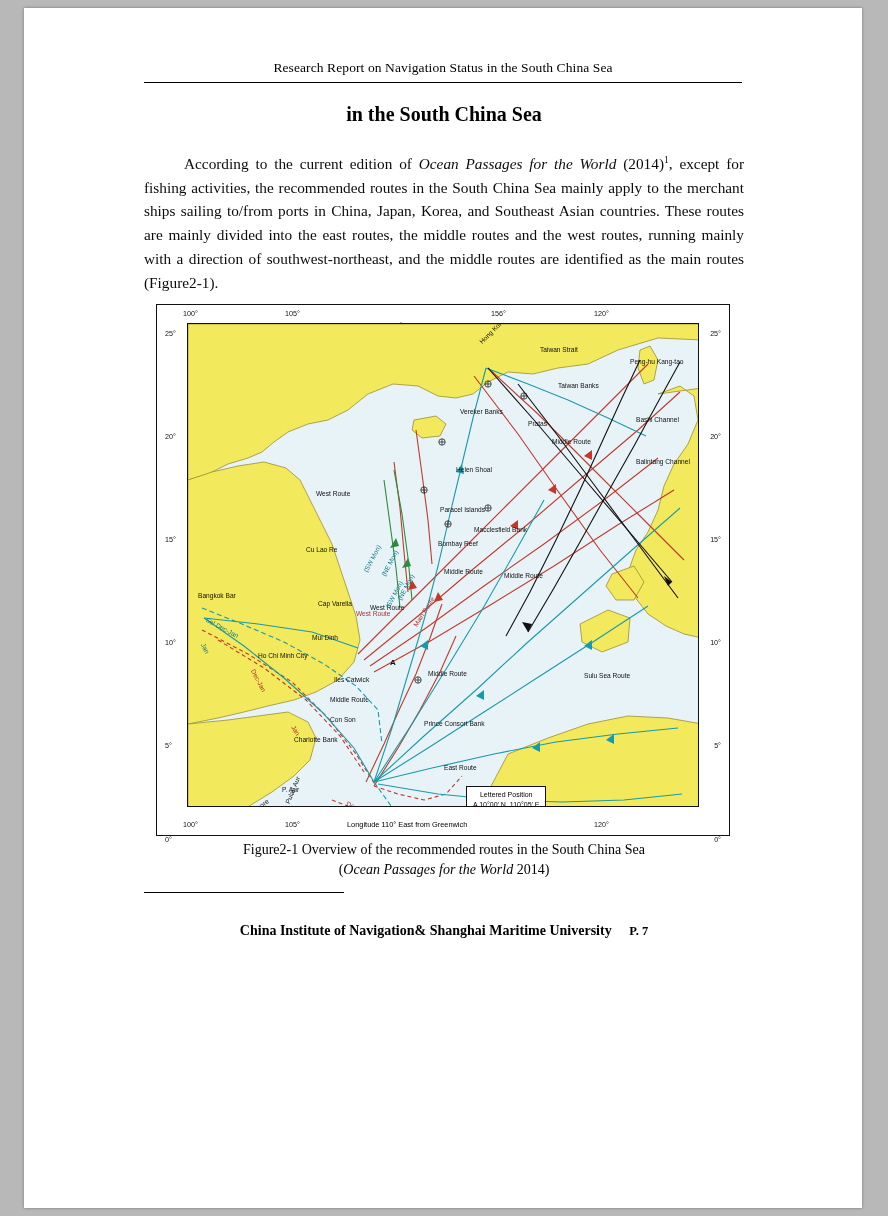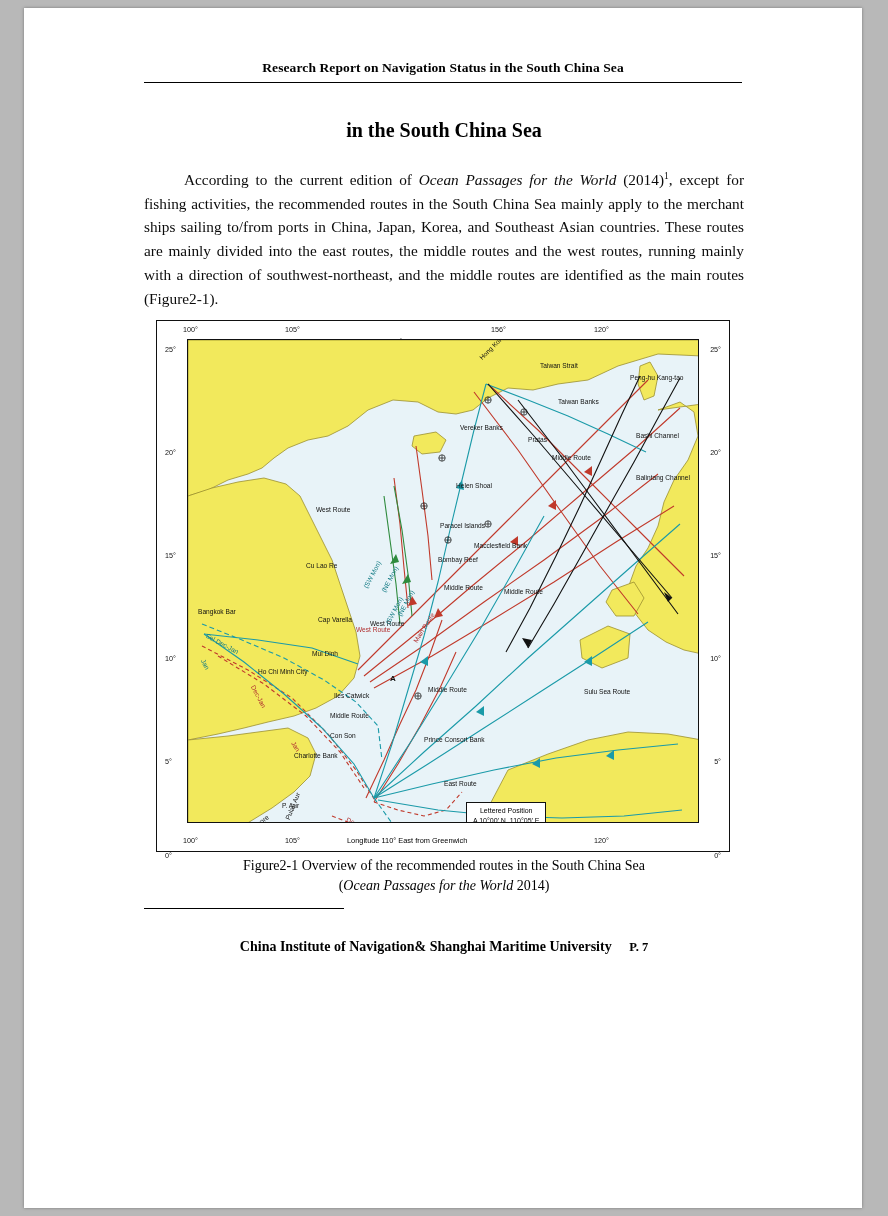--- a/index.html
+++ b/index.html
@@ -23,39 +23,39 @@
     box-shadow: 0 0 3px rgba(0,0,0,0.35);
   }
   .content {
     position: absolute;
     left: 120px;
     top: 52px;
     width: 600px;
   }
   .header-line {
     text-align: center;
-    font-weight: bold;
+    font-weight: normal;
     font-size: 13.5px;
     letter-spacing: 0.1px;
     padding-bottom: 6px;
     border-bottom: 1.6px solid #000;
     width: 598px;
   }
   .chapter-title {
     text-align: center;
     font-weight: bold;
     font-size: 20px;
     margin-top: 27px;
     line-height: 1.05;
   }
   .chapter-title-2 {
     text-align: center;
     font-weight: bold;
     font-size: 20px;
-    margin-top: 36px;
+    margin-top: 20px;
   }
   .para {
     margin-top: 26px;
     font-size: 15.3px;
     line-height: 1.55;
     text-align: justify;
     text-indent: 40px;
     color: #0b0b0b;
   }
   .para i { font-style: italic; }

